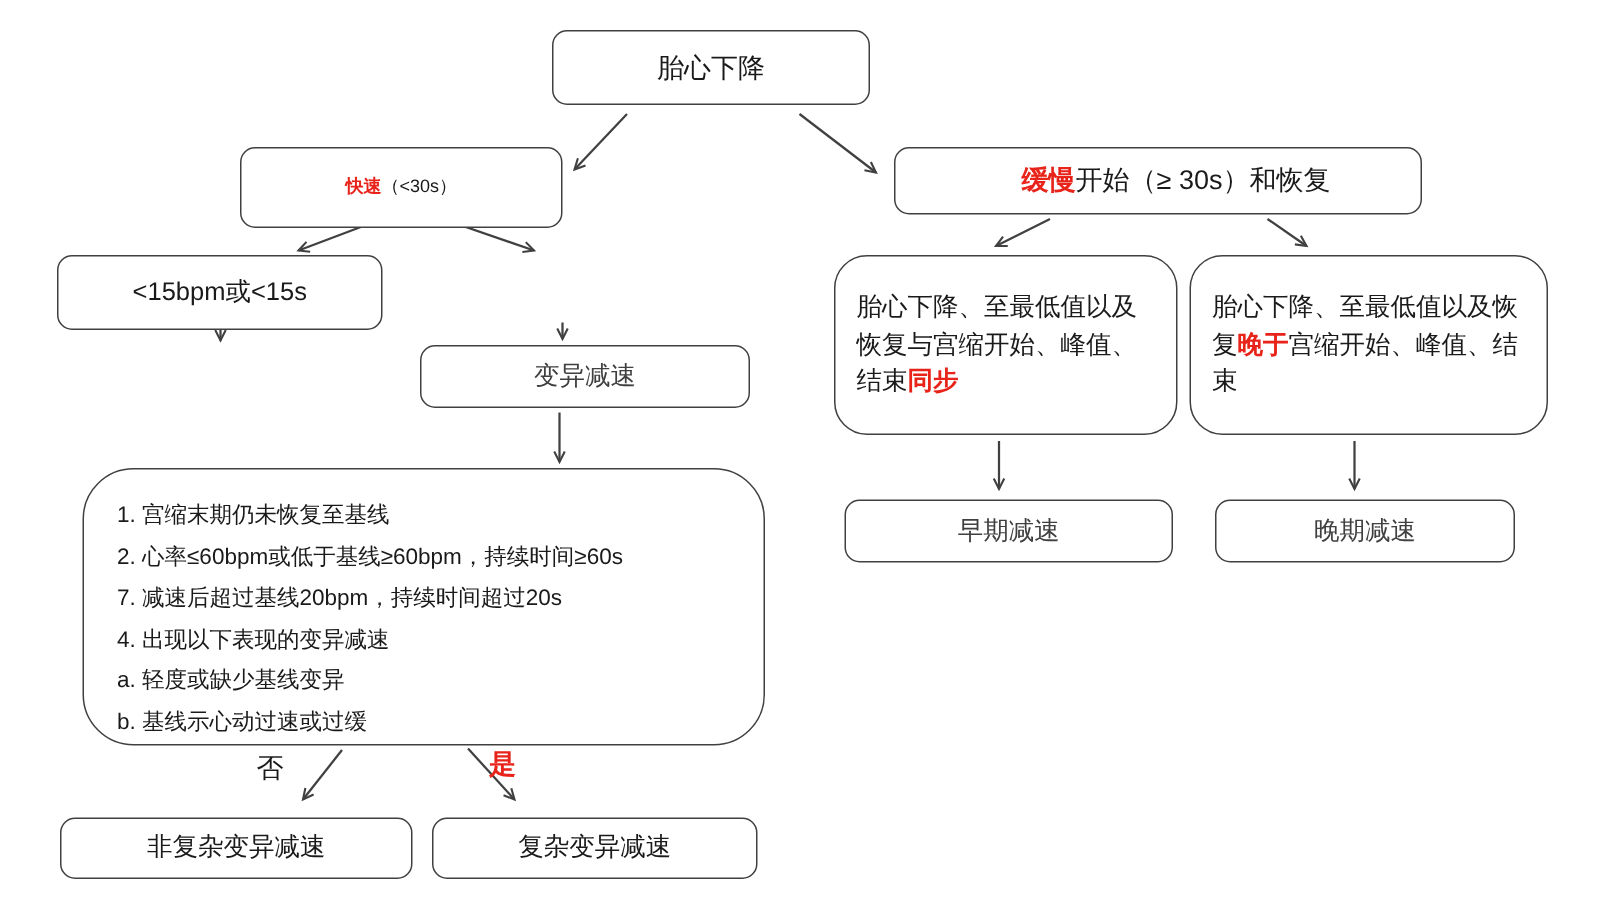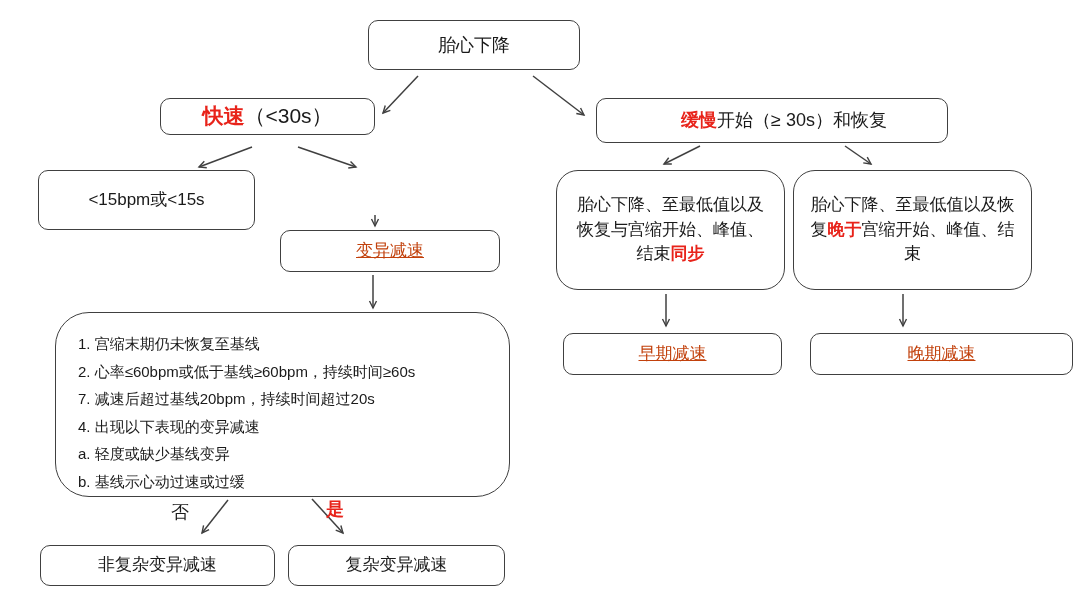--- a/index.html
+++ b/index.html
@@ -16,36 +16,35 @@
     overflow: hidden;
   }
   .box {
     position: absolute;
     border: 1.6px solid #404040;
     border-radius: 10px;
     background: #ffffff;
     display: flex;
     align-items: center;
     justify-content: center;
-    text-align: center;
     font-size: 17px;
     line-height: 1.45;
     padding: 2px 8px;
   }
   .box.big {
     border-radius: 34px;
     display: block;
     text-align: left;
     padding: 17px 20px 10px 22px;
     font-size: 15px;
     line-height: 27.5px;
   }
   .box.round-lg { border-radius: 22px; padding: 6px 14px; }
   .red { color: #e8231a; font-weight: bold; }
-  .link { color: #c2410c; text-decoration: underline; cursor: pointer; }
+  .link { color: #404040; cursor: pointer; }
   .edge-label {
     position: absolute;
     font-size: 18px;
     line-height: 1;
   }
   svg.arrows {
     position: absolute;
     left: 0; top: 0;
     width: 1080px; height: 608px;
     pointer-events: none;
@@ -75,29 +74,29 @@
     <line x1="700" y1="146" x2="664" y2="164" marker-end="url(#arrow)"></line>
     <line x1="845" y1="146" x2="871" y2="164" marker-end="url(#arrow)"></line>
     <line x1="666" y1="294" x2="666" y2="326" marker-end="url(#arrow)"></line>
     <line x1="903" y1="294" x2="903" y2="326" marker-end="url(#arrow)"></line>
   </svg>
 
   <div class="box" style="left:368px; top:20px; width:212px; height:50px; font-size:18px;">
     <span>胎心下降</span>
   </div>
 
-  <div class="box" style="left:160px; top:98px; width:215px; height:37px; font-size:21px;">
+  <div class="box" style="left:160px; top:98px; width:215px; height:54px; font-size:12px;">
     <span><span class="red">快速</span><span>（&lt;30s）</span></span>
   </div>
 
   <div class="box" style="left:596px; top:98px; width:352px; height:45px; font-size:18px;padding-left:32px;">
     <span><span class="red">缓慢</span><span>开始（≥ 30s）和恢复</span></span>
   </div>
 
-  <div class="box" style="left:38px; top:170px; width:217px; height:60px;">
+  <div class="box" style="left:38px; top:170px; width:217px; height:50px;">
     <span>&lt;15bpm或&lt;15s</span>
   </div>
 
 
 
   <div class="box" style="left:280px; top:230px; width:220px; height:42px;">
     <span class="link">变异减速</span>
   </div>
 
   <div class="box big" style="left:55px; top:312px; width:455px; height:185px;">
@@ -125,17 +124,17 @@
   </div>
 
   <div class="box round-lg" style="left:556px; top:170px; width:229px; height:120px;">
     <span><span>胎心下降、至最低值以及恢复与宫缩开始、峰值、结束</span><span class="red">同步</span></span>
   </div>
 
   <div class="box" style="left:563px; top:333px; width:219px; height:42px;">
     <span class="link">早期减速</span>
   </div>
 
-  <div class="box" style="left:810px; top:333px; width:263px; height:42px;">
+  <div class="box" style="left:810px; top:333px; width:200px; height:42px;">
     <span class="link">晚期减速</span>
   </div>
 
 </div>
 
 </body></html>

